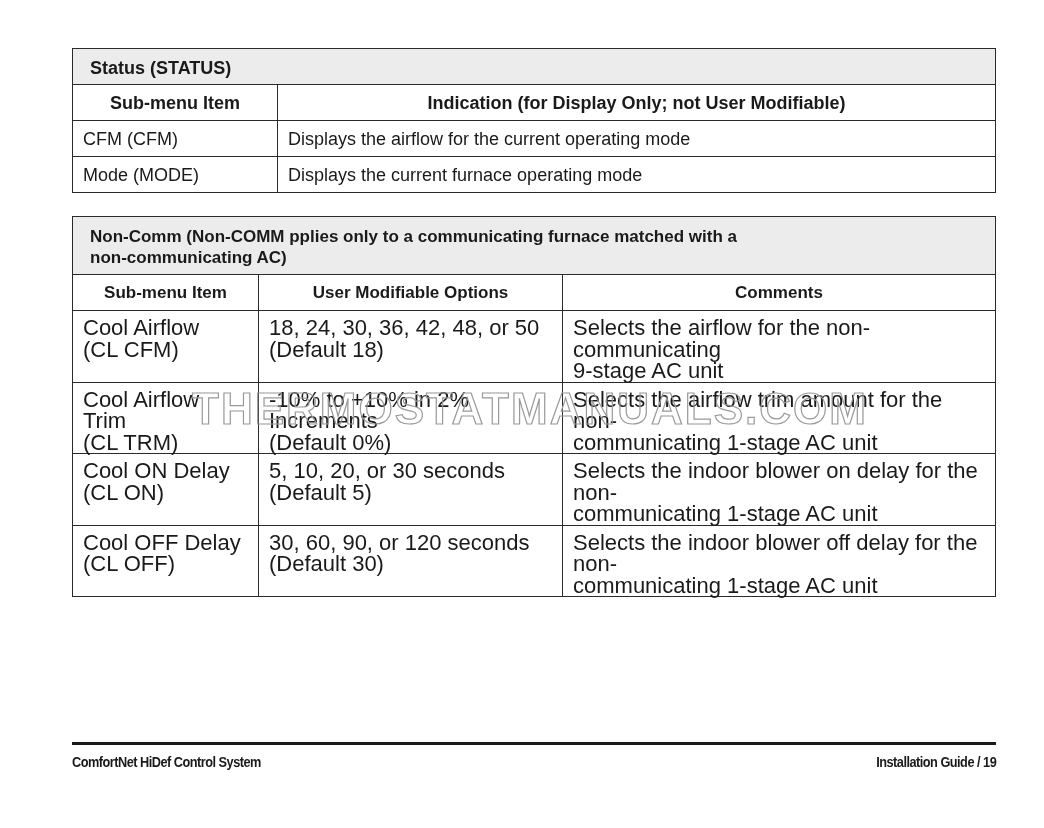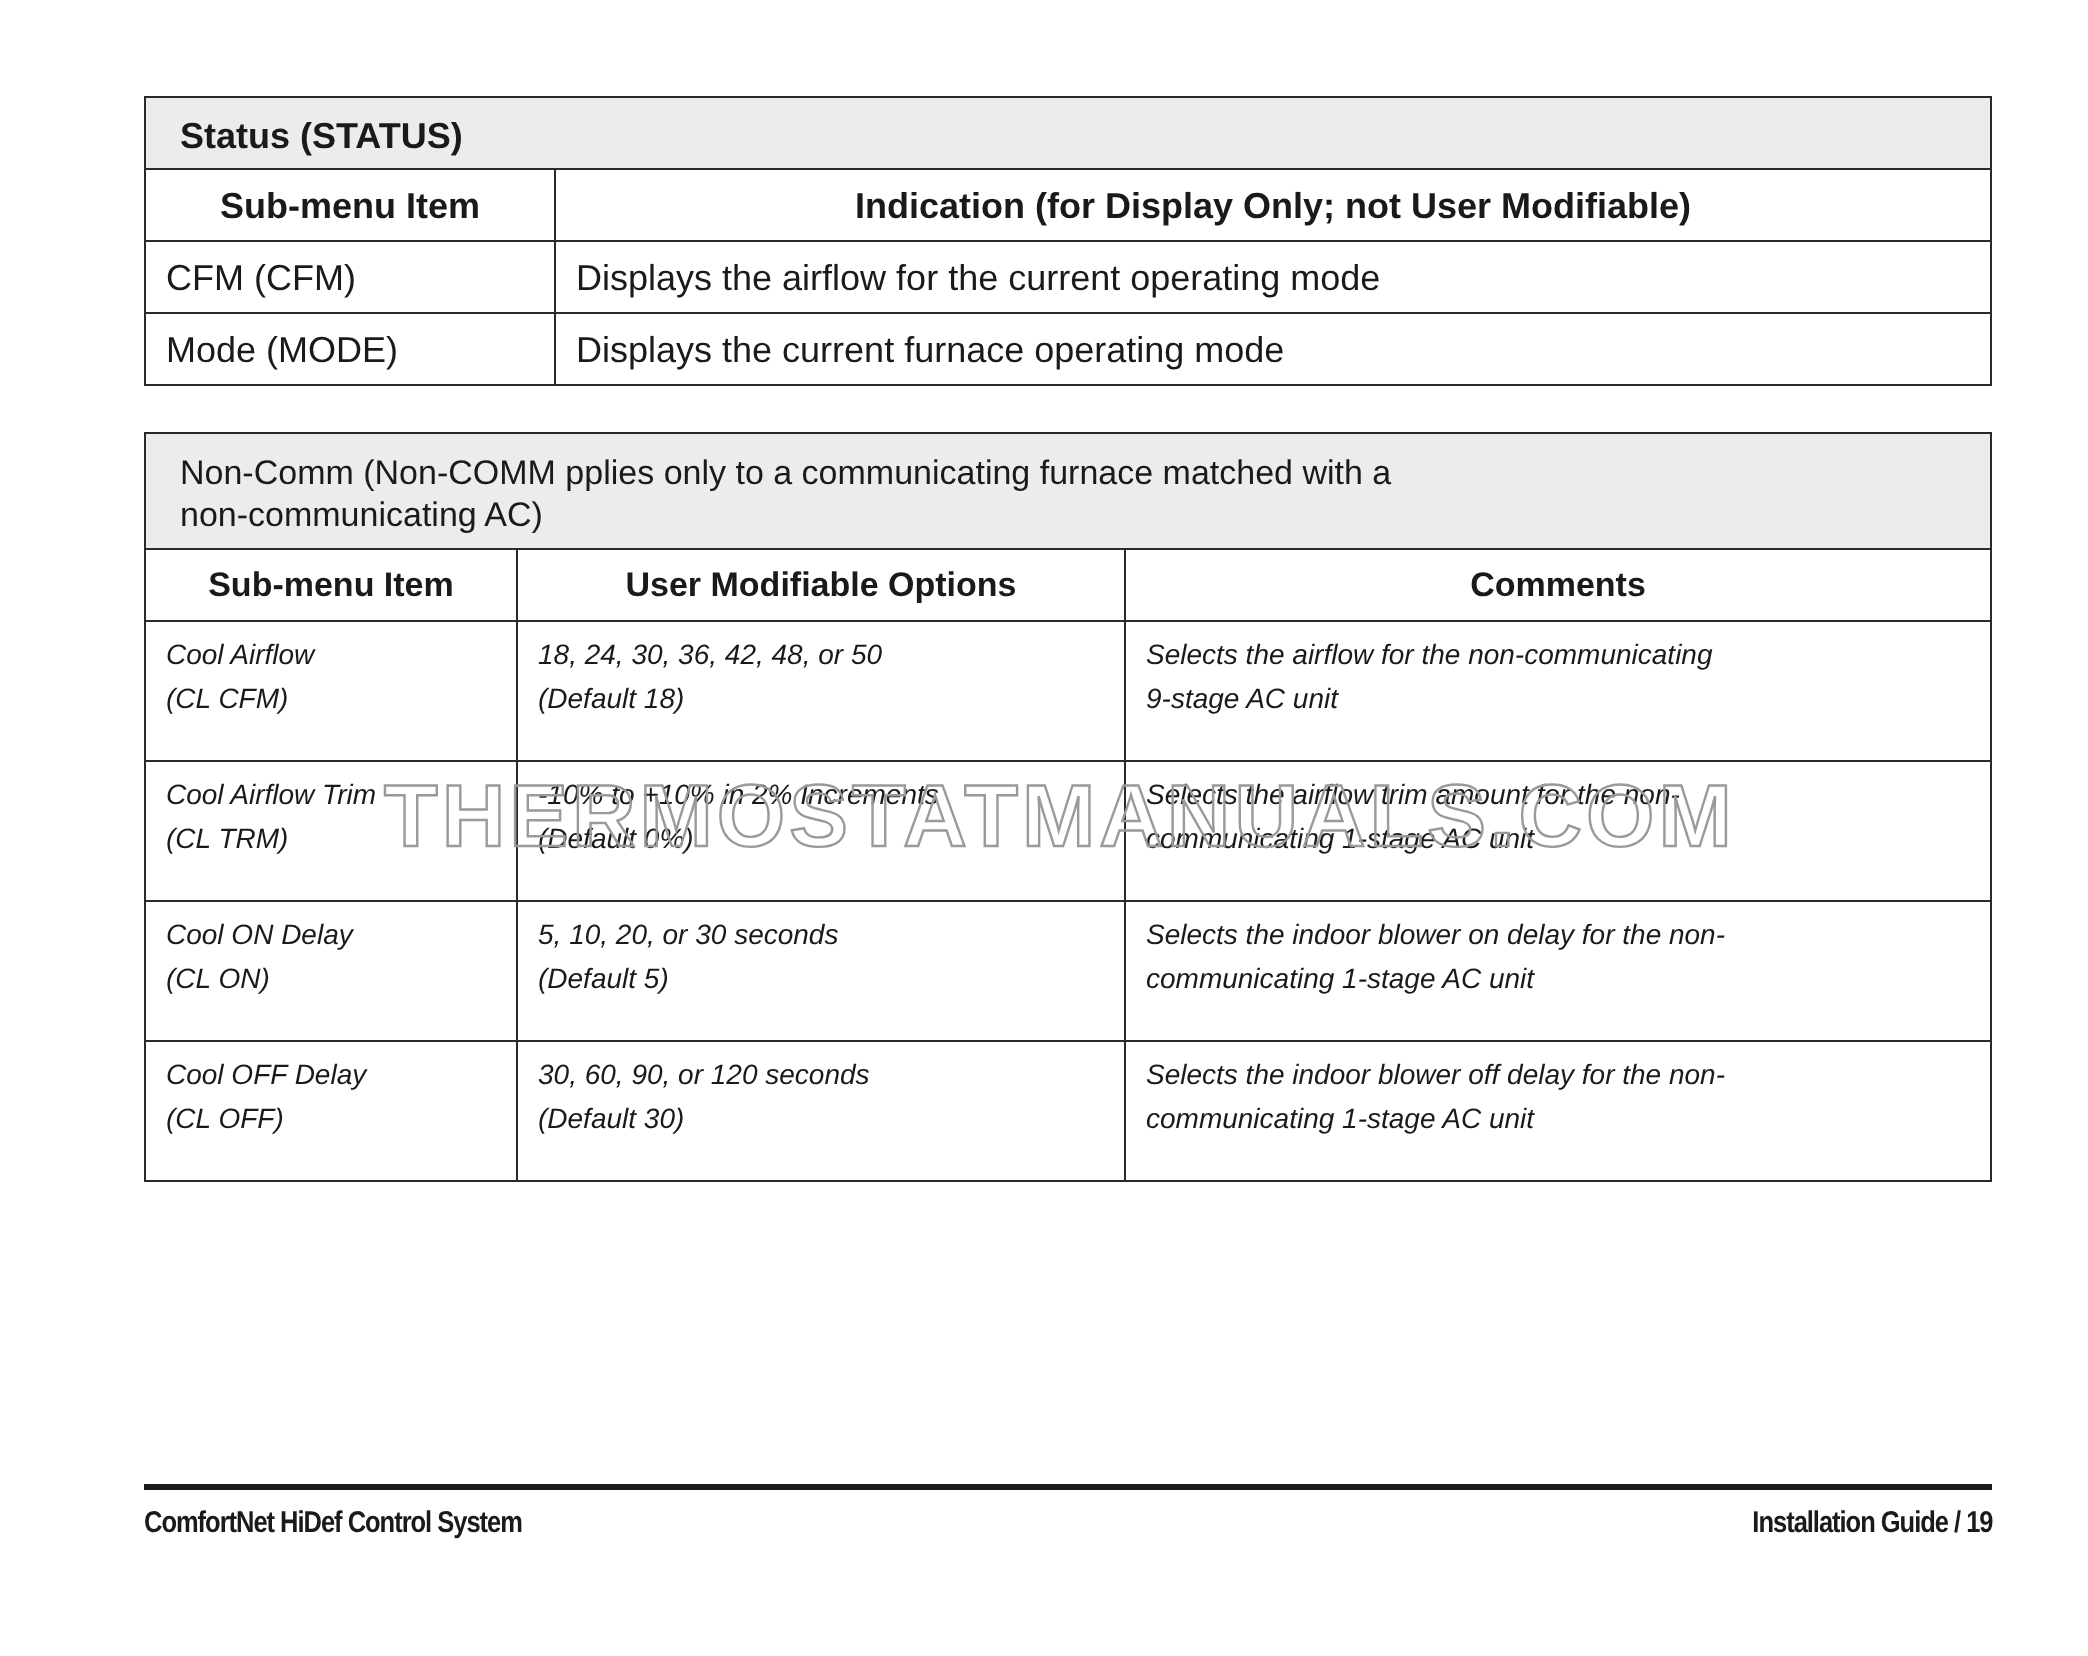--- a/index.html
+++ b/index.html
@@ -6,23 +6,23 @@
   body { width: 1044px; height: 828px; position: relative; overflow: hidden;
          font-family: "Liberation Sans", sans-serif; color: #1a1a1a; }
   table { border-collapse: collapse; position: absolute; left: 72px; width: 924px; }
   td, th { border: 1px solid #2a2a2a; vertical-align: top; font-size: 18px; line-height: 22px; }
   .t1 { top: 48px; padding-left: 32px; }
   .t1 .title { background: #ececec; font-weight: bold; text-align: left; padding: 8px 17px 5px; height: 22px; }
   .t1 .hdr th { font-weight: bold; text-align: center; padding: 7px 8px 6px; }
   .t1 td { padding: 7px 10px 6px; }
   .t1 .c1 { width: 184px; }
   .t2 { top: 216px; }
-  .t2 .title { background: #ececec; font-weight: normal; text-align: left; padding: 9px 17px 6px; font-size: 17px; line-height: 21px; }
+  .t2 .title { background: #ececec; font-weight: bold; text-align: left; padding: 9px 17px 6px; font-size: 17px; line-height: 21px; }
   .t2 .hdr th { font-weight: bold; text-align: center; padding: 7px 8px 6px; font-size: 17px; }
-  .t2 td { padding: 6px 10px 19px; font-size: 14px; line-height: 21.5px; height: 44px; font-style: italic; }
+  .t2 td { padding: 6px 10px 0; font-size: 22px; line-height: 21.5px; height: 44px; }
   .t2 .c1 { width: 165px; }
   .t2 .c2 { width: 283px; }
   .watermark { position: absolute; left: 192px; top: 387px; font-size: 44px; font-weight: bold;
                letter-spacing: 2px; color: transparent; -webkit-text-stroke: 1.2px #9a9a9a;
                pointer-events: none; line-height: 44px; }
   .footer-rule { position: absolute; left: 72px; top: 742px; width: 924px; height: 3px; background: #1a1a1a; }
   .footer-left, .footer-right { position: absolute; top: 753px; font-size: 15px; font-weight: bold;
                letter-spacing: -0.6px; font-family: "Liberation Sans", sans-serif; transform: scaleX(0.85); }
   .footer-left { left: 72px; transform-origin: left center; }
   .footer-right { right: 48px; transform-origin: right center; }

